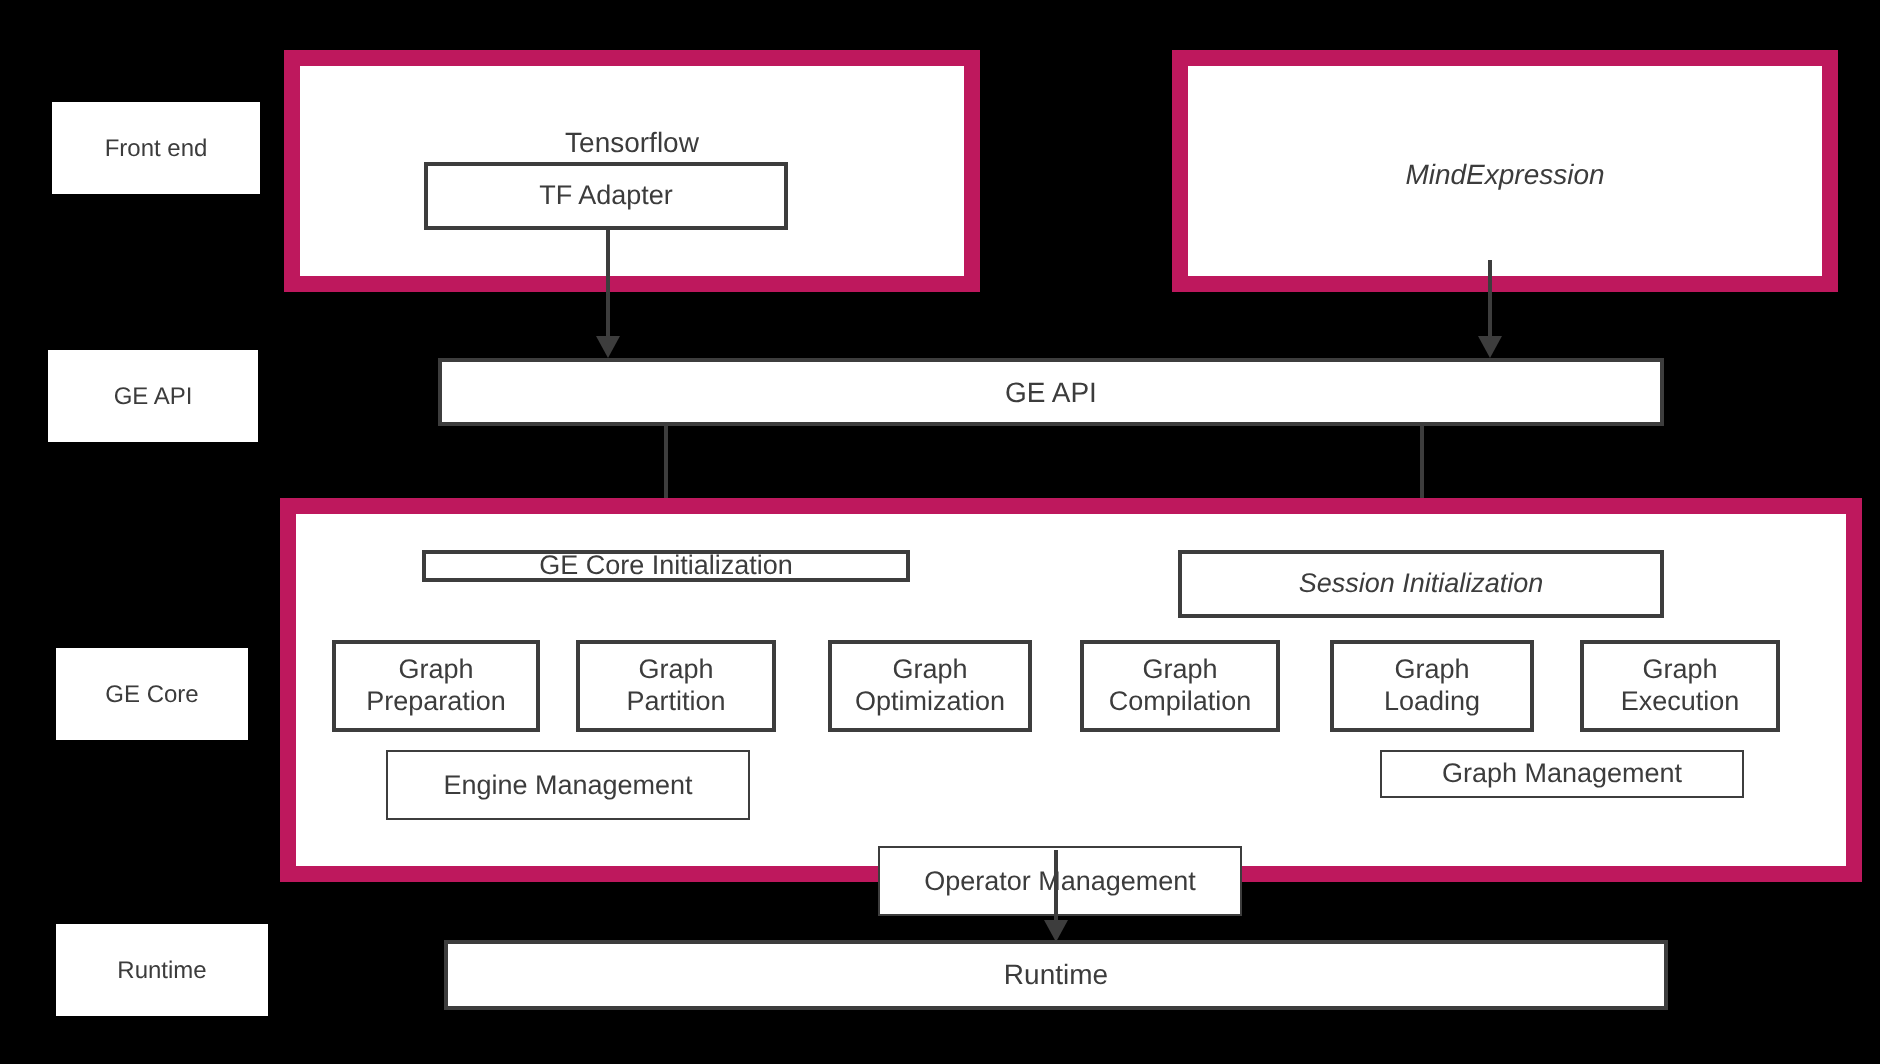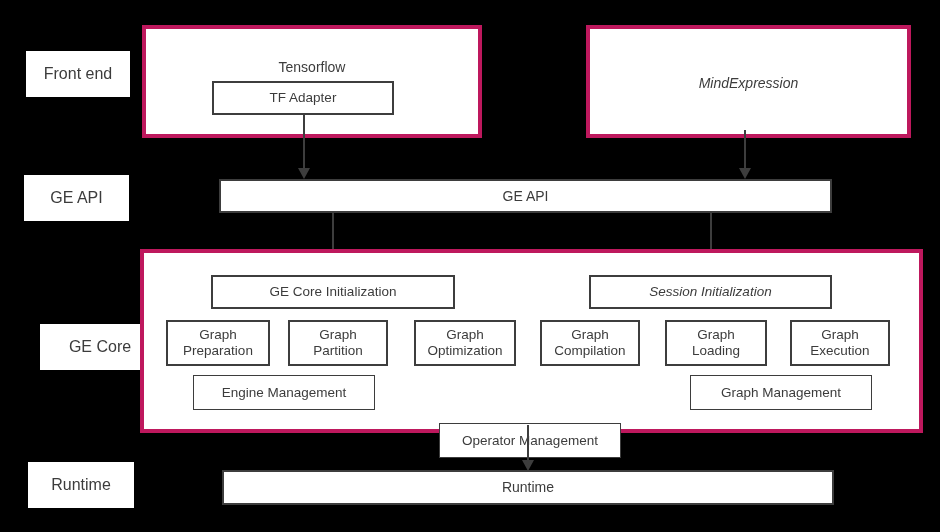--- a/index.html
+++ b/index.html
@@ -22,26 +22,26 @@
     display: flex;
     align-items: center;
     justify-content: center;
     text-align: center;
     line-height: 1.18;
     box-sizing: border-box;
   }
   
   .layer-label {
     border: none;
-    font-size: 16px;
+    font-size: 12px;
     color: #3c3c3c;
   }
   
   .group {
-    border: 4px solid #be185d;
+    border: 8px solid #be185d;
     background: #ffffff;
   }
   .group-title {
     position: absolute;
     left: 0;
     right: 0;
     text-align: center;
     font-size: 14px;
     color: #3c3c3c;
   }
@@ -80,21 +80,21 @@
 </style>
 </head>
 <body>
 
 <div id="canvas">
 
   <div class="box layer-label" style="left:26px; top:51px; width:104px; height:46px;">Front end</div>
 
   <div class="box layer-label" style="left:24px; top:175px; width:105px; height:46px;">GE API</div>
 
-  <div class="box layer-label" style="left:40px; top:324px; width:120px; height:46px;">GE Core</div>
+  <div class="box layer-label" style="left:28px; top:324px; width:96px; height:46px;">GE Core</div>
 
   <div class="box layer-label" style="left:28px; top:462px; width:106px; height:46px;">Runtime</div>
 
   <div class="group" style="position:absolute; left:142px; top:25px; width:332px; height:105px;">
     <div class="group-title" style="top:30px;">Tensorflow</div>
   </div>
   <div class="box node" style="left:212px; top:81px; width:182px; height:34px;">TF Adapter</div>
 
   <div class="group" style="position:absolute; left:586px; top:25px; width:317px; height:105px;">
     <div class="group-title" style="top:46px;font-style:italic;">MindExpression</div>
@@ -117,39 +117,39 @@
     <div class="head" style="top:51px;"></div>
   </div>
 
   <div class="arrow" style="left:710px; top:213px; height:62px;">
     <div class="shaft" style="height:51px;"></div>
     <div class="head" style="top:51px;"></div>
   </div>
 
   <div class="group" style="position:absolute; left:140px; top:249px; width:775px; height:176px;"></div>
 
-  <div class="box node" style="left:211px; top:275px; width:244px; height:34px;">GE Core Initialization</div>
+  <div class="box node" style="left:211px; top:275px; width:244px; height:16px;">GE Core Initialization</div>
   <div class="box node" style="left:589px; top:275px; width:243px; height:34px;font-style:italic;">Session Initialization</div>
 
   <div class="box node" style="left:166px; top:320px; width:104px; height:46px; white-space:pre-line;">Graph
 Preparation</div>
   <div class="box node" style="left:288px; top:320px; width:100px; height:46px; white-space:pre-line;">Graph
 Partition</div>
   <div class="box node" style="left:414px; top:320px; width:102px; height:46px; white-space:pre-line;">Graph
 Optimization</div>
   <div class="box node" style="left:540px; top:320px; width:100px; height:46px; white-space:pre-line;">Graph
 Compilation</div>
   <div class="box node" style="left:665px; top:320px; width:102px; height:46px; white-space:pre-line;">Graph
 Loading</div>
   <div class="box node" style="left:790px; top:320px; width:100px; height:46px; white-space:pre-line;">Graph
 Execution</div>
 
   <div class="box node thin" style="left:193px; top:375px; width:182px; height:35px;">Engine Management</div>
   <div class="box node thin" style="left:439px; top:375px; width:182px; height:35px;margin-top:48px;">Operator Management</div>
-  <div class="box node thin" style="left:690px; top:375px; width:182px; height:35px;">Graph Management</div>
+  <div class="box node thin" style="left:690px; top:375px; width:182px; height:24px;">Graph Management</div>
 
   <div class="arrow" style="left:527px; top:425px; height:46px;">
     <div class="shaft" style="height:35px;"></div>
     <div class="head" style="top:35px;"></div>
   </div>
 
   <div class="box bar" style="left:222px; top:470px; width:612px; height:35px;">Runtime</div>
 
 </div>
 

